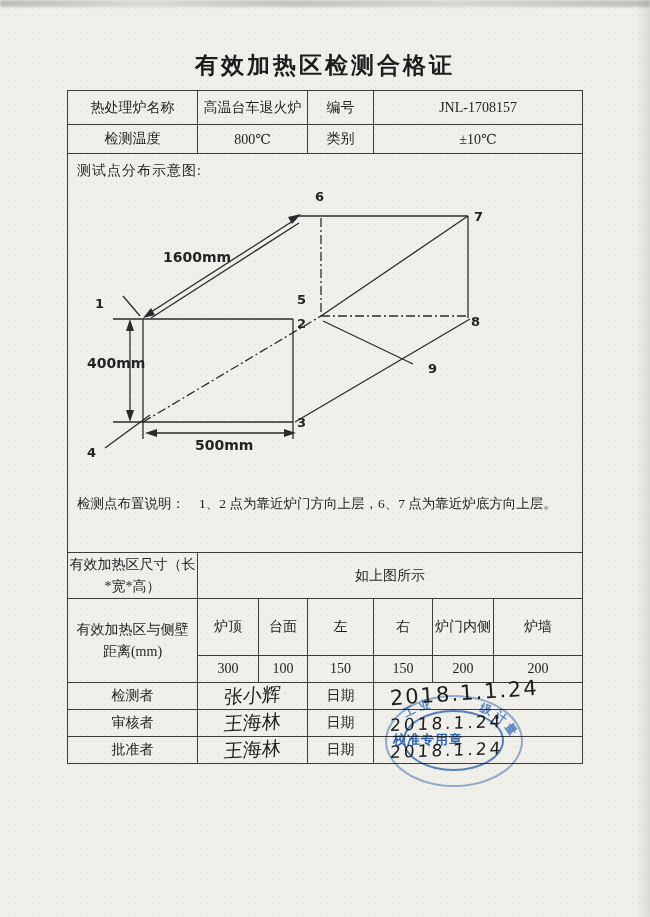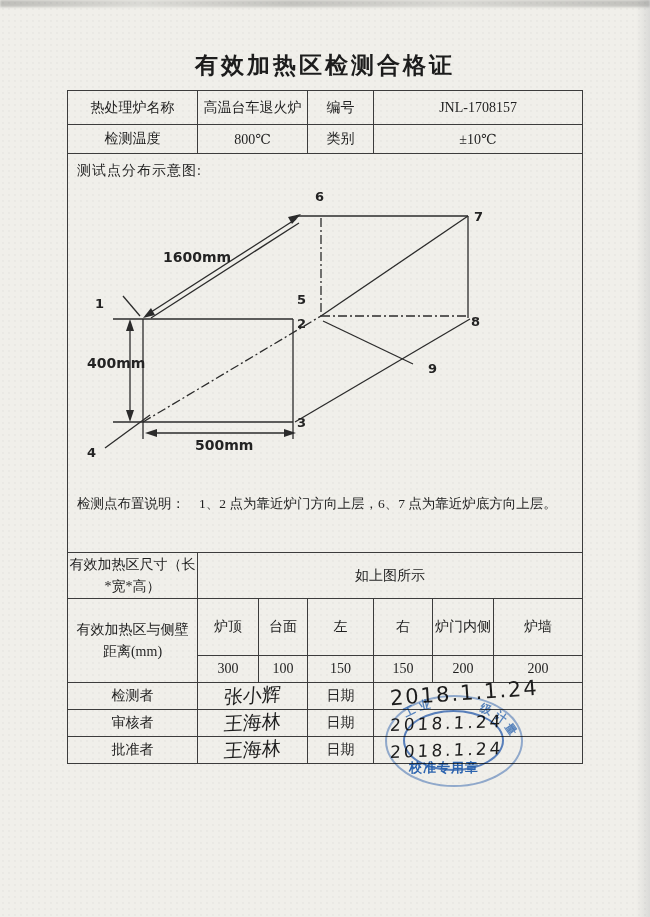--- a/index.html
+++ b/index.html
@@ -56,24 +56,23 @@
   .stamp{position:absolute;left:0;top:0;z-index:6;mix-blend-mode:multiply;pointer-events:none;}
   .stamp .outer{
     position:absolute;left:385px;top:695px;width:134px;height:88px;
     border:2px solid rgba(52,105,190,.5);border-radius:50%;
   }
   .stamp .inner{
     position:absolute;left:403px;top:710px;width:97px;height:57px;
     border:2.5px solid rgba(52,105,190,.8);border-radius:50%;
   }
   .stamp .ctr{
-    position:absolute;left:404px;top:731px;width:80px;text-align:center;
+    position:absolute;left:388px;top:731px;width:80px;text-align:center;
     color:#2f6bbf;font-size:13px;font-weight:bold;letter-spacing:1px;
     font-family:"Liberation Serif",serif;
-    margin-top:28px;
   }
   .stamp .ring{
     position:absolute;color:rgba(47,107,191,.78);font-size:11.5px;font-weight:bold;
     font-family:"Liberation Serif",serif;
   }
 </style>
 </head>
 <body>
 
 <div class="scan-top"></div>

